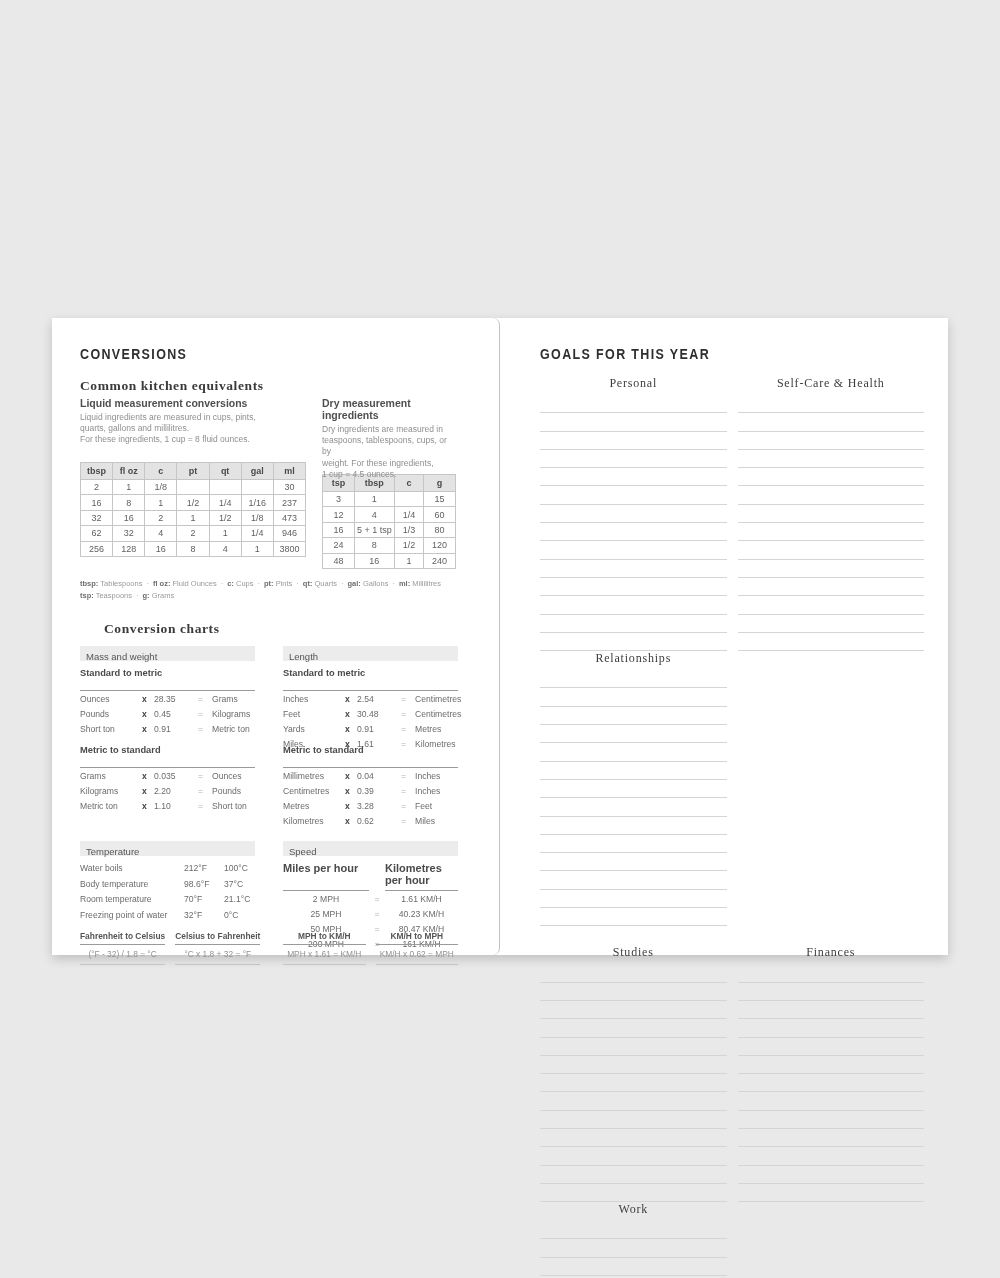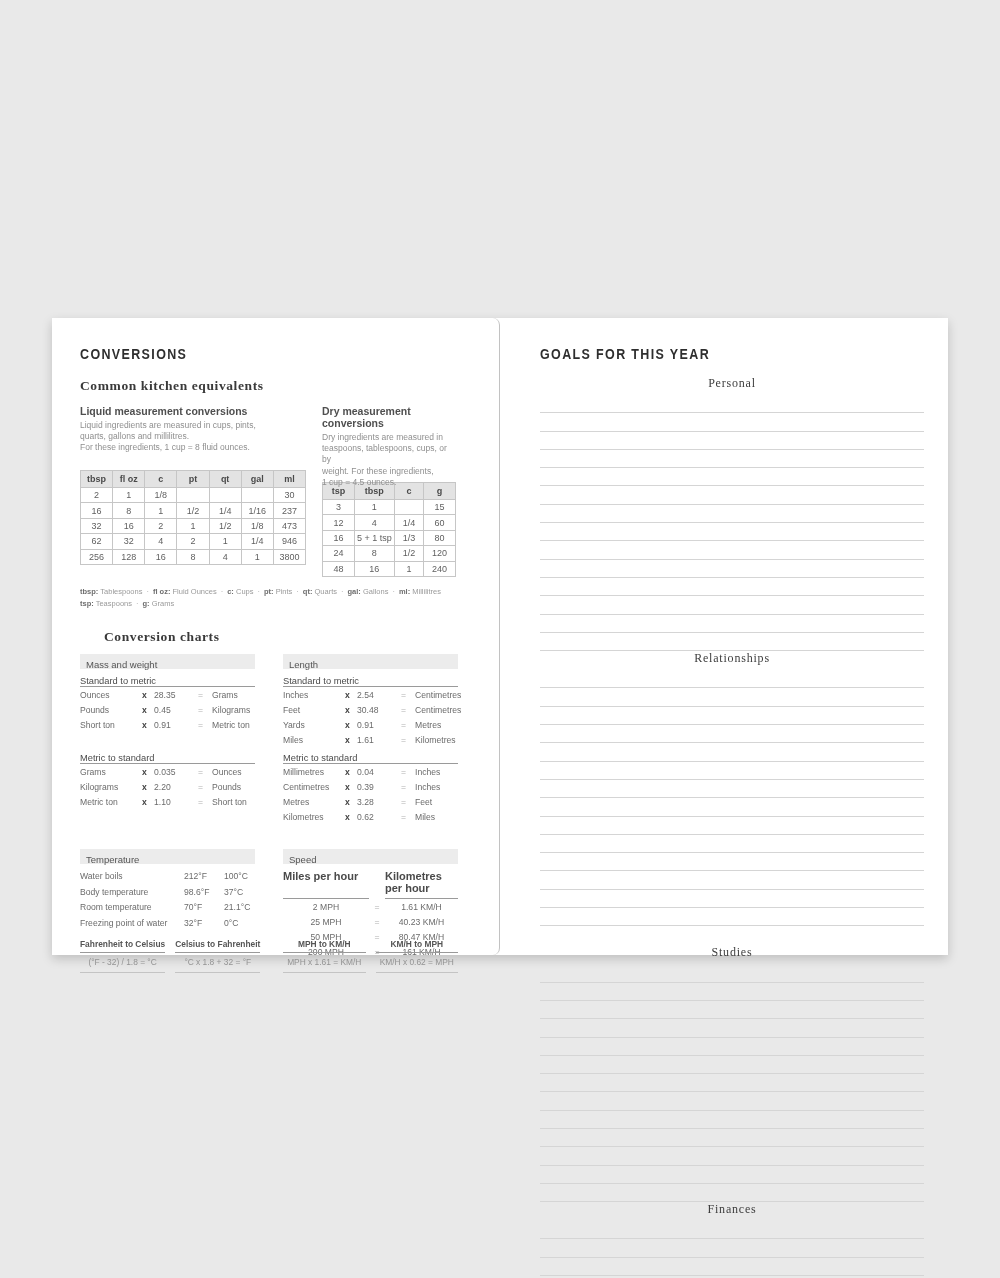--- a/index.html
+++ b/index.html
@@ -10,21 +10,21 @@
             background:#ffffff; box-shadow:0 4px 10px rgba(0,0,0,0.18); display:flex; }
   .page-left  { width:448px; padding:28px 43px 0 28px; border-right:1px solid #c2c2c2;border-radius:7px; }
   .page-right { width:448px; padding:28px 24px 0 40px; }
 
   .page-title { font-weight:700; font-size:14.5px; letter-spacing:1.6px; color:#2e2e2e;
                 transform:scaleX(0.86); transform-origin:0 50%; white-space:nowrap; }
 
   .serif-heading { font-family:"Liberation Serif", serif; font-weight:700; font-size:13.5px;
                    letter-spacing:0.6px; color:#3a3a3a; }
   .lp-title { margin-bottom:16px; }
-  .kitchen-heading { margin-bottom:11px; }
+  .kitchen-heading { margin-bottom:3px; }
 
   .kitchen-cols { display:flex; gap:16px; }
   .col-liquid { width:226px; }
   .col-dry { flex:1; }
   .sub-heading { font-size:10.5px; font-weight:700; color:#4f4f4f; margin-bottom:3px; }
   .desc { font-size:8.5px; color:#8f8f8f; line-height:1.32; white-space:pre-line; height:50px; }
 
   table.kv { border-collapse:collapse; width:100%; table-layout:fixed; }
   table.kv th { background:#e3e3e3; font-size:9px; font-weight:700; color:#4a4a4a;
                 border:1px solid #c6c6c6; padding:3px 1px; }
@@ -38,21 +38,21 @@
   .key-item { white-space:nowrap; }
 
   .charts-heading { margin-top:20px; margin-bottom:9px;margin-left:24px; }
   .charts-cols { display:flex; gap:28px; }
   .chart-col { width:175px; }
 
   .bar { background:#ececec; font-size:9.5px; color:#555; padding:5px 6px; height:15px; margin-bottom:4px; }
   .group-std { height:77px; }
   .group-metric { height:99px; }
   .group-rows3 { height:71px; }
-  .subhdr { font-size:9.3px; font-weight:400; color:#4a4a4a; padding:3px 0 0; border-bottom:1px solid #9a9a9a; }
+  .subhdr { font-size:9.3px; font-weight:700; color:#4a4a4a; padding:3px 0 12px; border-bottom:1px solid #9a9a9a; }
 
   .conv-row { display:grid; grid-template-columns:62px 12px 44px 14px auto; align-items:baseline;
               font-size:8.6px; color:#6b6b6b; padding:2.6px 0; white-space:nowrap; }
   .c-times { font-weight:700; color:#3f3f3f; }
   .c-eq { color:#b0b0b0; }
 
   .temp-row { display:grid; grid-template-columns:104px 40px auto; font-size:8.6px; color:#6b6b6b;
               padding:2.8px 0; white-space:nowrap; }
 
   .speed-grid { display:grid; grid-template-columns:86px 16px auto; }
@@ -61,21 +61,21 @@
   .sp-cell { font-size:8.6px; color:#6b6b6b; text-align:center; padding:2.6px 0; white-space:nowrap; }
   .sp-eq { color:#b0b0b0; }
 
   .formula-pair { display:flex; gap:10px; }
   .formula-box { flex:1; text-align:center; }
   .f-hdr { font-size:8.4px; font-weight:700; color:#555; padding-bottom:3px;
            border-bottom:1px solid #9a9a9a; white-space:nowrap; }
   .f-body { font-size:8.4px; color:#939393; padding:4px 0 5px; border-bottom:1px solid #c4c4c4; white-space:nowrap; }
 
   .rp-title { margin-bottom:14px; }
-  .goal-grid { display:grid; grid-template-columns:repeat(1,1fr); column-gap:11px; }
+  .goal-grid { display:grid; grid-template-columns:repeat(2,1fr); column-gap:11px; }
   .goal-grid.second { margin-top:19px; }
   .goal-hdr { font-family:"Liberation Serif", serif; font-size:12px; letter-spacing:0.8px;
               color:#3d3d3d; text-align:center; white-space:nowrap; margin-bottom:4px; }
   .rule { height:18.3px; border-bottom:1px solid #d5d5d5; }
 </style>
 </head>
 <body>
 
 <div class="spread">
 
@@ -147,21 +147,21 @@
               <td>8</td>
               <td>4</td>
               <td>1</td>
               <td>3800</td>
             </tr>
           </tbody>
         </table>
       </div>
 
       <div class="col-dry">
-        <div class="sub-heading">Dry measurement conversions</div>
+        <div class="sub-heading">Dry measurement ingredients</div>
         <div class="desc">Dry ingredients are measured in
 teaspoons, tablespoons, cups, or by
 weight. For these ingredients,
 1 cup = 4.5 ounces.</div>
         <table class="kv dry-table">
           <colgroup>
               <col class="c0">
               <col class="c1">
               <col class="c2">
               <col class="c3">
@@ -435,20 +435,39 @@
             <div class="rule"></div>
             <div class="rule"></div>
             <div class="rule"></div>
             <div class="rule"></div>
             <div class="rule"></div>
             <div class="rule"></div>
             <div class="rule"></div>
           </div>
       </div>
       <div class="goal-col">
+        <div class="goal-hdr">Self-Care &amp; Health</div>
+        <div class="rules">
+            <div class="rule"></div>
+            <div class="rule"></div>
+            <div class="rule"></div>
+            <div class="rule"></div>
+            <div class="rule"></div>
+            <div class="rule"></div>
+            <div class="rule"></div>
+            <div class="rule"></div>
+            <div class="rule"></div>
+            <div class="rule"></div>
+            <div class="rule"></div>
+            <div class="rule"></div>
+            <div class="rule"></div>
+            <div class="rule"></div>
+          </div>
+      </div>
+      <div class="goal-col">
         <div class="goal-hdr">Relationships</div>
         <div class="rules">
             <div class="rule"></div>
             <div class="rule"></div>
             <div class="rule"></div>
             <div class="rule"></div>
             <div class="rule"></div>
             <div class="rule"></div>
             <div class="rule"></div>
             <div class="rule"></div>

